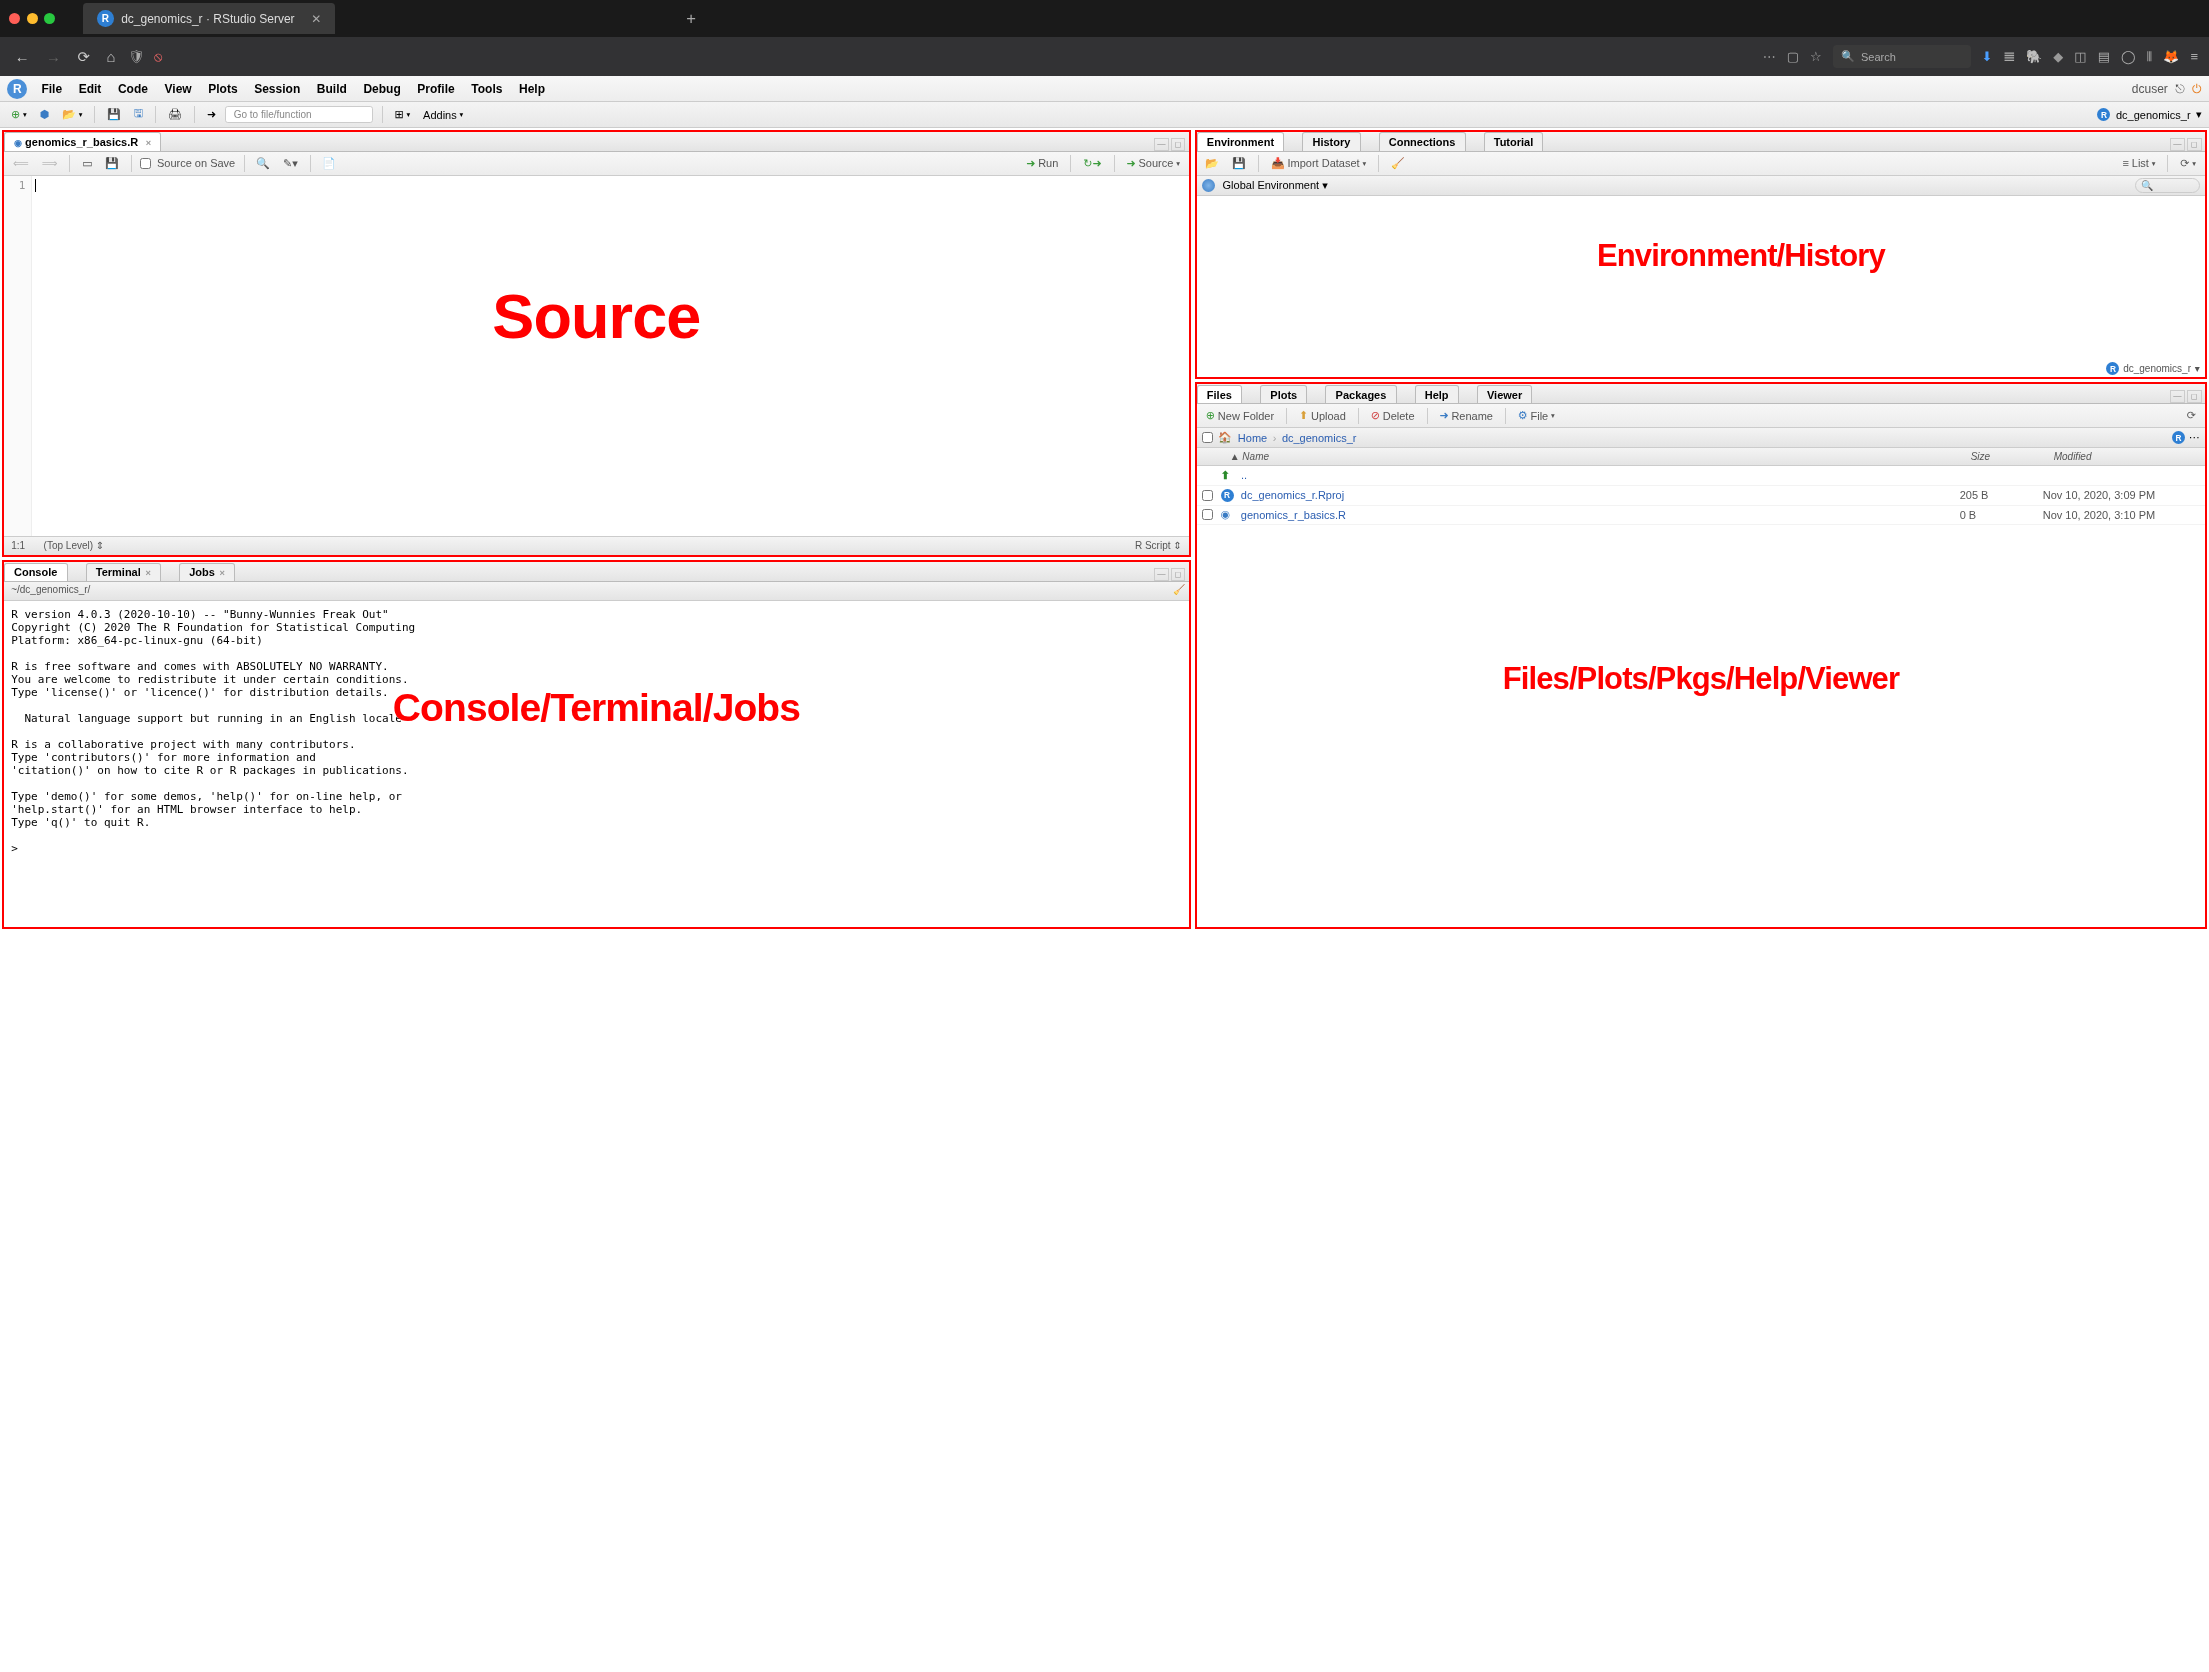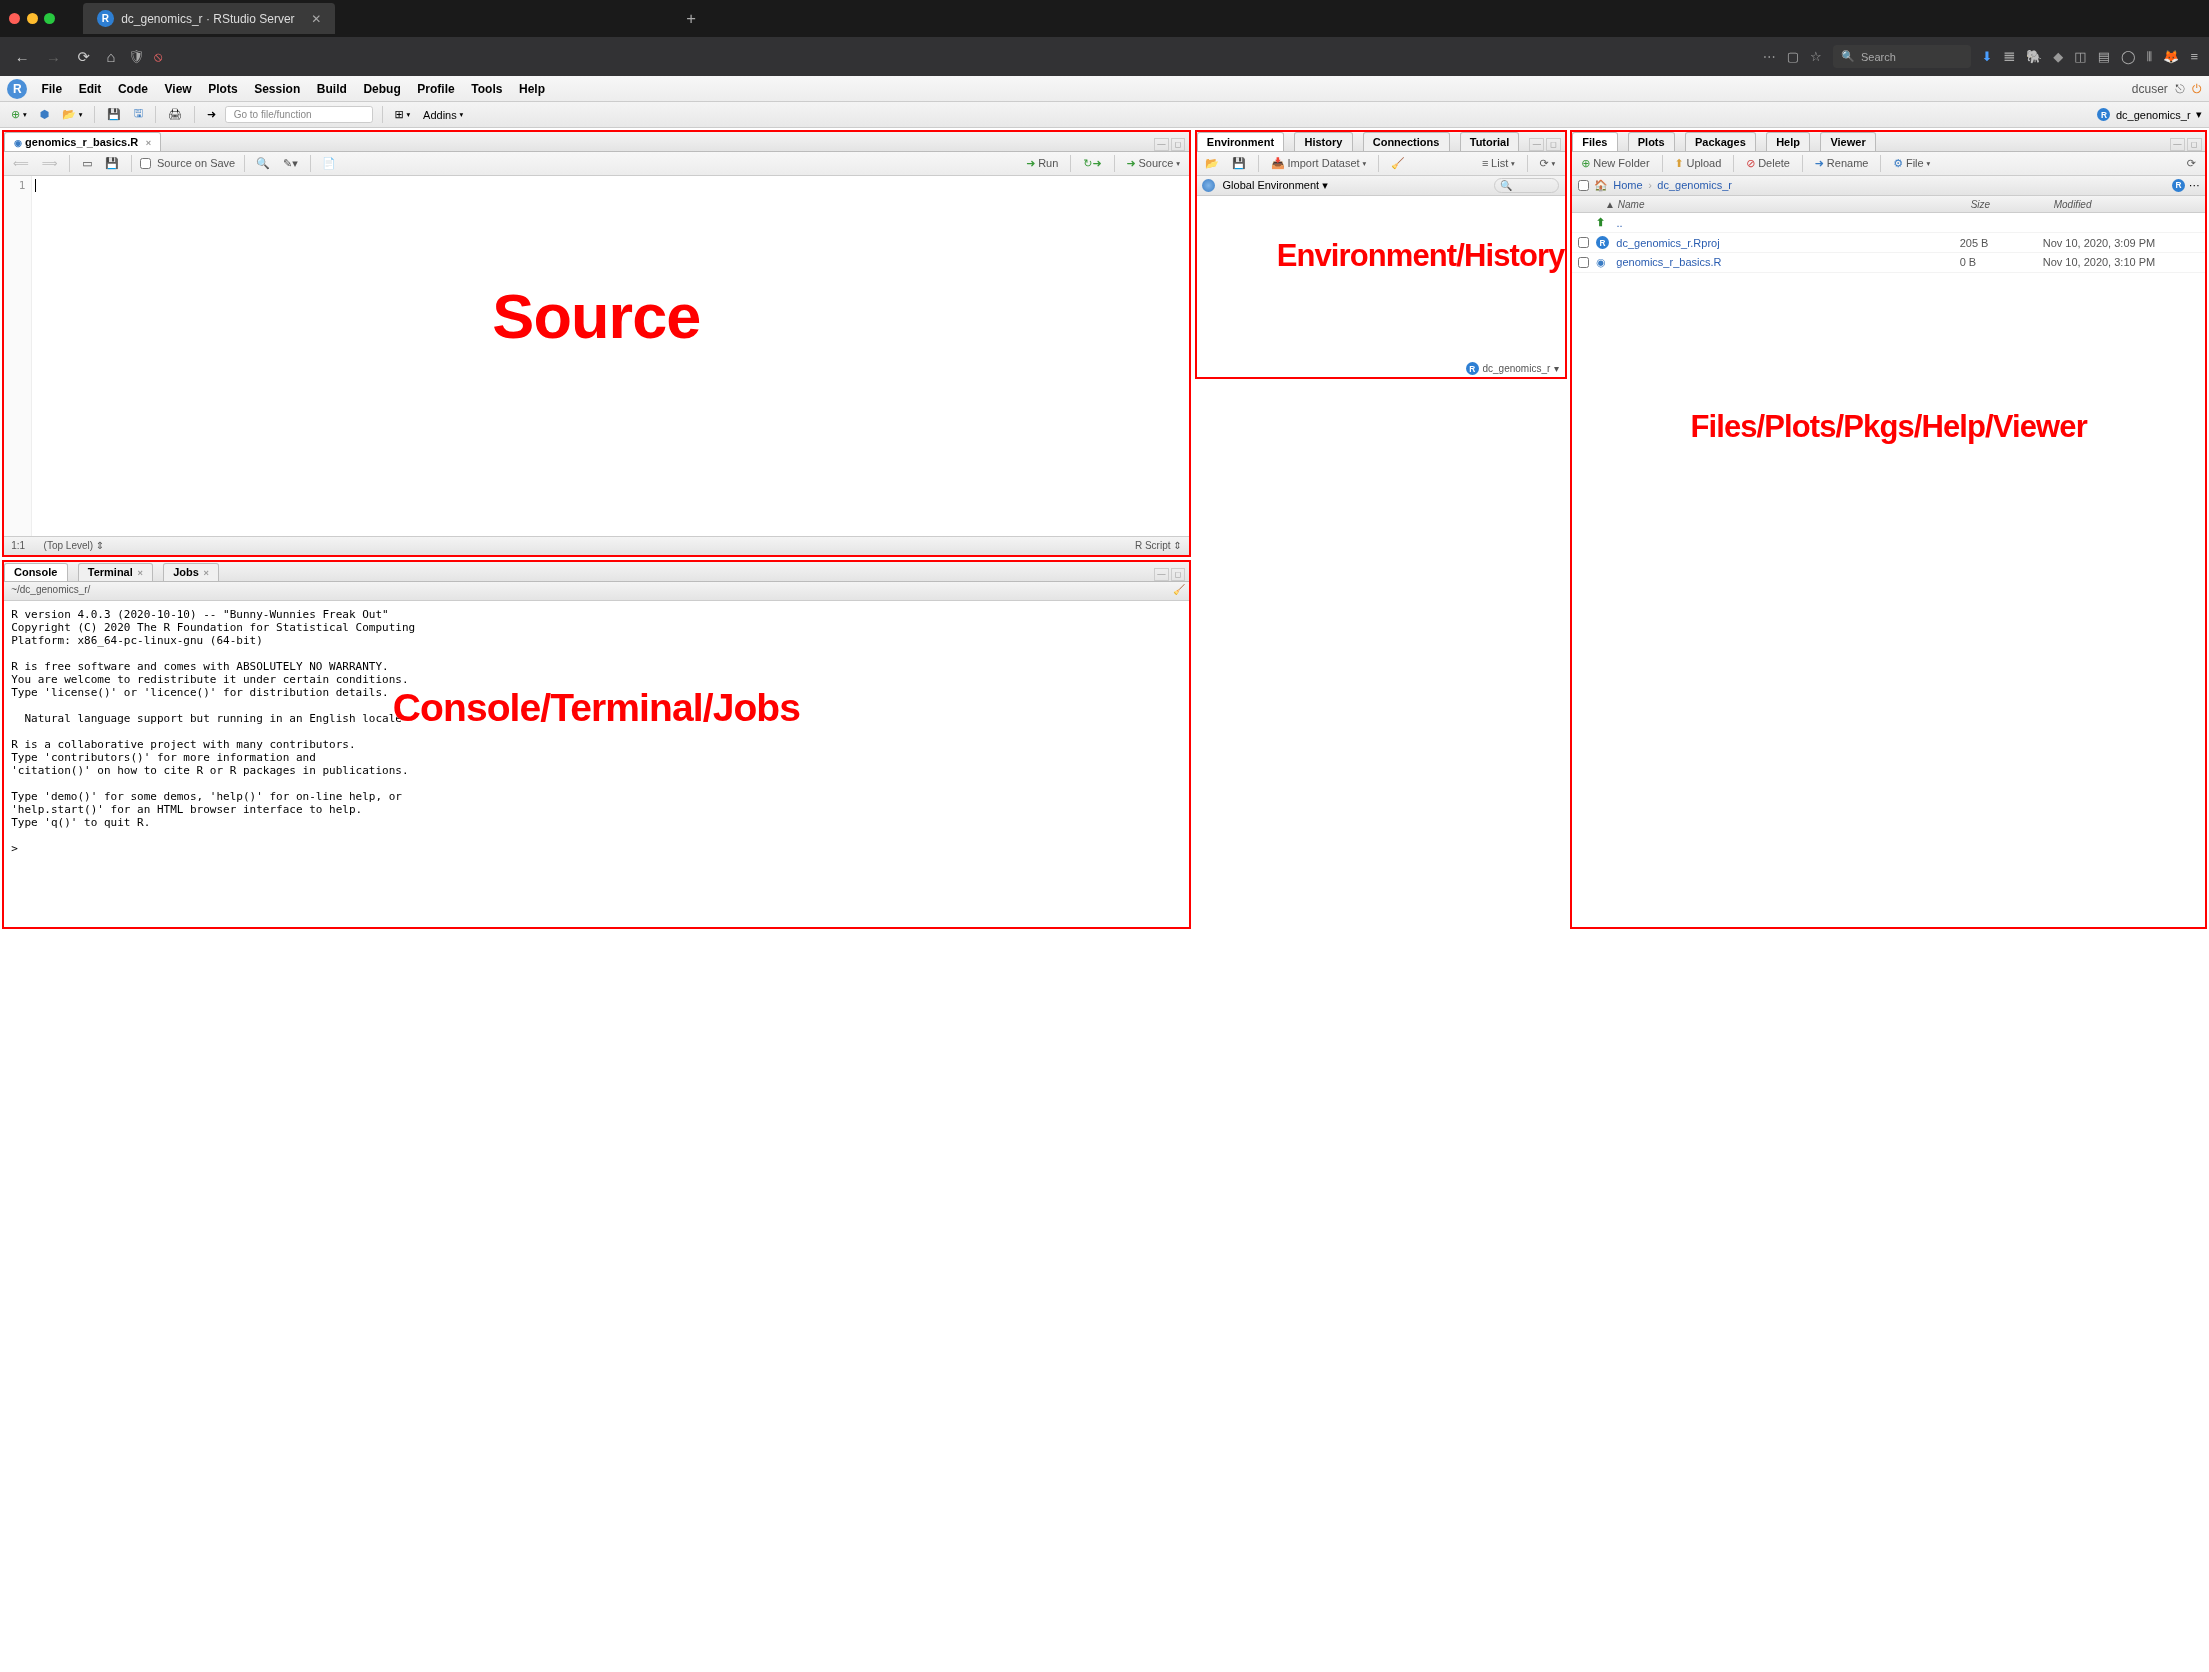--- a/index.html
+++ b/index.html
@@ -43,25 +43,25 @@
 .tbtn { display: inline-flex; align-items: center; gap: 2.8px; padding: 1.8px 3.7px; cursor: pointer; }
 .tbtn .caret { font-size: 7.4px; }
 .sep { width: 0.9px; height: 16.6px; background: #ccc; margin: 0 2.8px; }
 .go-to { background: #fff; border: 0.9px solid #ccc; border-radius: 2.8px; padding: 1.8px 7.4px; color: #888; font-size: 10px; width: 148px; }
 .tb-right { margin-left: auto; display: flex; align-items: center; gap: 5.5px; }
 .r-icon-sm { background:#2e7fd3;color:#fff;width:13px;height:13px;border-radius:50%;display:inline-flex;align-items:center;justify-content:center;font-size:8.3px;font-weight:bold; }
 
 
 .rs-body { display: flex; height: 803px; }
 .left-col { width: 54%; display: flex; flex-direction: column; }
-.right-col { width: 46%; display: flex; }
+.right-col { width: 46%; display: flex; flex-direction: column; }
 
 .pane { position: relative; border: 2.8px solid red; margin: 1.8px; display: flex; flex-direction: column; background: #fff; }
 .pane-tabs { background: linear-gradient(#f4f4f4,#e4e4e4); height: 20px; display: flex; align-items: flex-end; font-size: 11px; border-bottom: 0.9px solid #bbb; }
-.ptab { padding: 2.8px 9.2px; border: 0.9px solid #bbb; border-bottom: none; background: #f0f0f0; margin-right: 10px; cursor: pointer; font-weight: 600; border-radius: 2.8px 2.8px 0 0; }
+.ptab { padding: 2.8px 9.2px; border: 0.9px solid #bbb; border-bottom: none; background: #f0f0f0; margin-right: 18px; cursor: pointer; font-weight: 600; border-radius: 2.8px 2.8px 0 0; }
 .ptab.active { background: #fff; }
 .ptab .x { color: #999; font-size: 9.2px; margin-left: 4.6px; }
 .pane-winbtns { margin-left: auto; display: flex; gap: 1.8px; padding-right: 3.7px; color: #999; }
 .pane-winbtn { border: 0.9px solid #ccc; width: 14.8px; height: 13px; font-size: 8.3px; text-align: center; line-height: 11px; cursor: pointer; }
 
 .pane-toolbar { background: linear-gradient(#f7f7f7,#ececec); height: 24px; display: flex; align-items: center; padding: 0 5.5px; gap: 5.5px; border-bottom: 0.9px solid #ccc; font-size: 11px; color: #555; }
 .pt-right { margin-left: auto; display: flex; align-items: center; gap: 5.5px; }
 .cb { width: 11px; height: 11px; }
 
 

